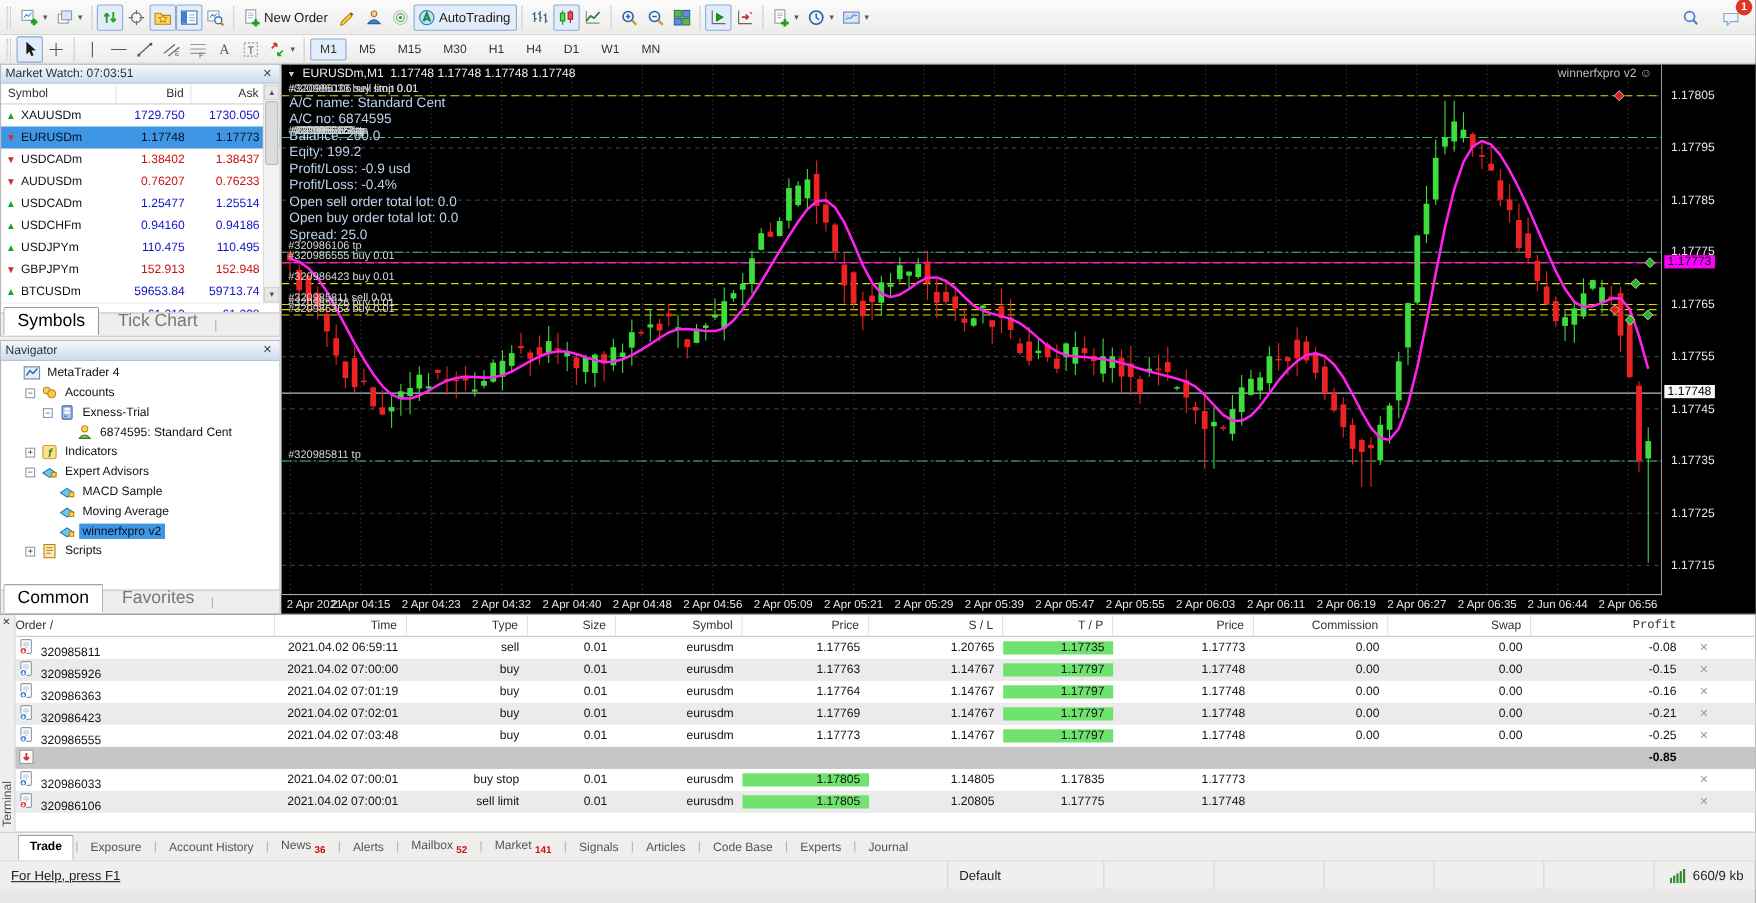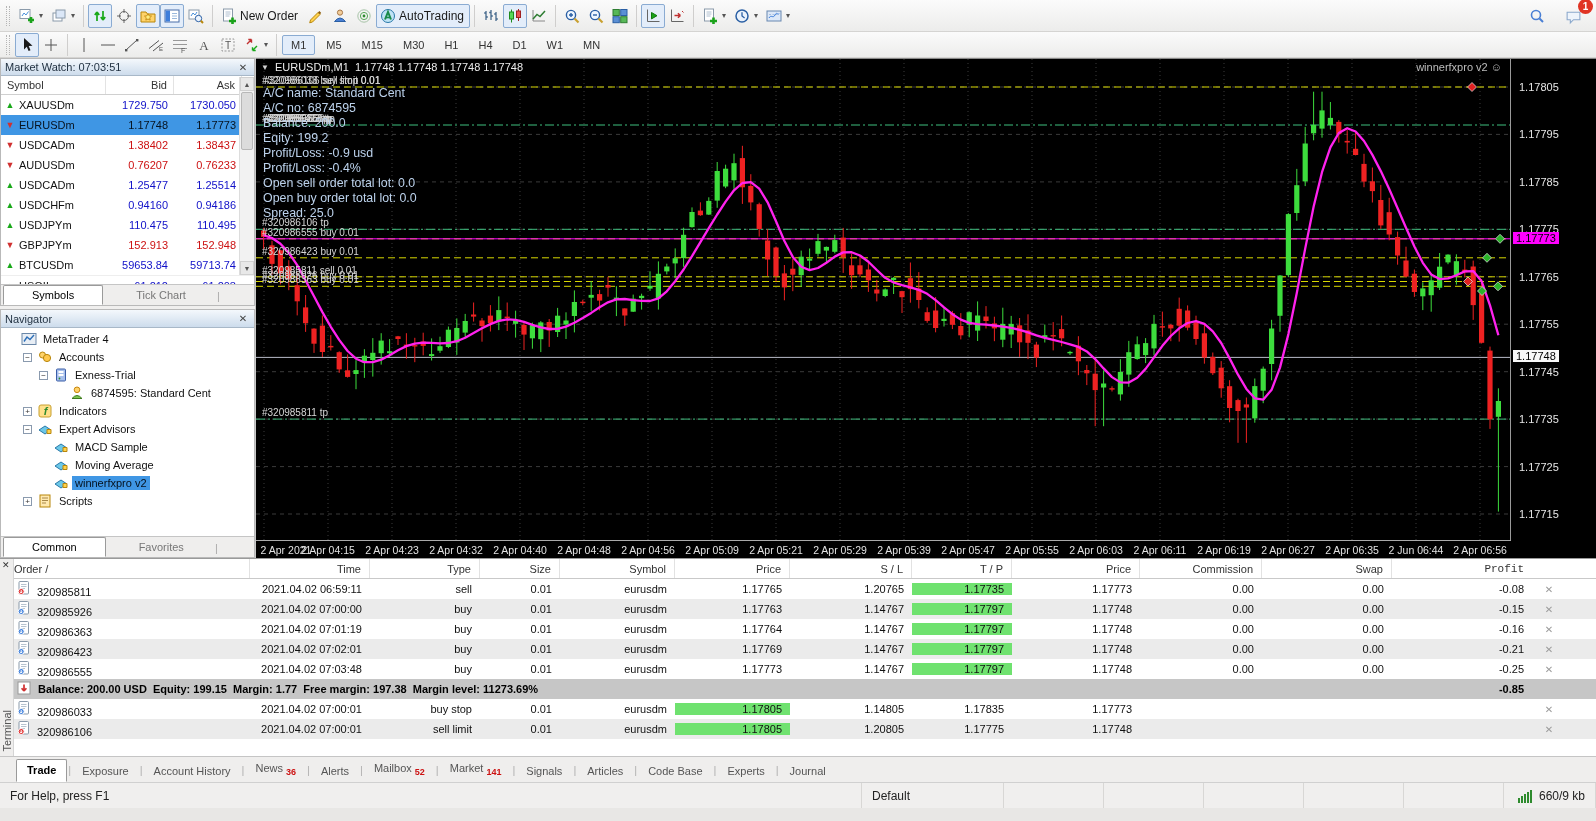--- a/index.html
+++ b/index.html
@@ -39,21 +39,21 @@
   .mwrow { display:grid; grid-template-columns:105px 68px 68px; height:20px; align-items:center; }
   .mwrow .sym { display:flex; align-items:center; gap:4px; padding-left:4px; color:#111; }
   .mwrow .v { text-align:right; padding-right:6px; font-size:11px; }
   .mwrow .v.up { color:#1010c8; } .mwrow .v.dn { color:#cc1111; }
   .mwrow.sel { background:#3f96e4; }
   .mwrow.sel .v, .mwrow.sel .sym { color:#06121e; }
   .dirarrow { font-size:9px; width:10px; text-align:center; }
   .dirarrow.up { color:#18a818; } .dirarrow.dn { color:#d03030; }
   #mw-partial { height:9px; overflow:hidden; border-top:1px solid #eee; }
   .ptabs { height:21px; margin-top:auto; background:#efeeed; border-top:1px solid #c5c5c5; display:flex; align-items:flex-end; padding-left:2px; }
-  .ptab { padding:3px 28px; font-size:11px; color:#777; border:1px solid transparent; position:relative; }
+  .ptab { padding:3px 12px; font-size:16px; color:#777; border:1px solid transparent; position:relative; }
   .ptab.active { background:#fff; border-color:#9a9a9a; border-bottom-color:#fff; color:#000; border-radius:2px 2px 0 0; }
   .ptab-sep { color:#aaa; padding:3px 2px; }
   
   .vscroll { position:absolute; right:0; top:18px; width:15px; bottom:30px; background:#f2f2f2; border-left:1px solid #ddd; display:flex; flex-direction:column; }
   .vscroll .arr { height:14px; font-size:7px; color:#555; text-align:center; line-height:14px; background:#e8e8e8; border:1px solid #d0d0d0; }
   .vscroll .thumb { height:58px; margin:1px; background:#dcdcdc; border:1px solid #b8b8b8; border-radius:2px; }
   .vscroll .spacer { flex:1; }
 
   
   #nav-tree { flex:1; padding-top:2px; overflow:hidden; }
@@ -100,21 +100,21 @@
   #balrow .bprofit { text-align:right; padding-right:8px; }
   #term-tabs { margin-top:auto; height:26px; background:#efeeed; border-top:1px solid #c5c5c5; display:flex; align-items:flex-end; padding-left:16px; }
   .ttab { padding:4px 10px 5px; color:#555; position:relative; white-space:nowrap; }
   .ttab.active { background:#fff; border:1px solid #9a9a9a; border-bottom-color:#fff; border-radius:2px 2px 0 0; color:#000; font-weight:bold; }
   .ttab sub { color:#cc1111; font-size:9px; font-weight:bold; }
   .ttab-sep { color:#b0b0b0; align-self:center; padding:0 1px; }
 
   
   #status { height:26px; background:#f0efee; border-top:1px solid #d0d0d0; display:flex; align-items:stretch; font-size:12px; color:#222; }
   #status .cell { border-right:1px solid #d8d7d5; display:flex; align-items:center; padding:0 10px; }
-  #status .help { flex:0 0 862px; }
+  #status .help { flex:0 0 862px;text-decoration:underline; }
   #status .profile { flex:0 0 142px; }
   #status .empty { flex:0 0 100px; }
   #status .traffic { flex:1; justify-content:flex-end; gap:5px; }
   #win-edge { height:13px; background:#e8e7e5; }
 </style>
 </head>
 <body>
 
 <div id="app">
 
@@ -1207,21 +1207,21 @@
           <div class="">0.00</div>
           <div class="">0.00</div>
           <div class="">-0.25</div>
           <div class="xbtn">✕</div>
           <div></div>
         </div>
         <div class="tgrid" id="balrow">
           <div class="btext"><span><svg viewBox="0 0 16 16" width="16" height="16">
                 <rect x="2" y="2" width="12" height="12" fill="#fff" stroke="#999"></rect>
                 <path d="M8 4.5 v6.5 M8 11 l-2.4-2.8 M8 11 l2.4-2.8" stroke="#d03030" stroke-width="1.7" fill="none"></path>
-              </svg></span><span>Balance: 200.00 USD  Equity: 199.15  Margin: 1.77  Free margin: 197.38  Margin level: 11273.69%</span></div>
+              </svg></span></div>
           <div class="bprofit">-0.85</div>
           <div></div>
           <div></div>
         </div>
         <div class="orow tgrid">
           <div class="c0">
             <span><svg viewBox="0 0 16 16" width="16" height="16">
                 <rect x="3" y="1.5" width="9.5" height="12.5" rx="1" fill="#fff" stroke="#8a9aaa"></rect>
                 <path d="M5 4.5 h5.5 M5 6.5 h5.5 M5 8.5 h4" stroke="#b8c4d0"></path>
                 <circle cx="5.2" cy="11.5" r="3" fill="#3d7edb" stroke="#fff"></circle>

